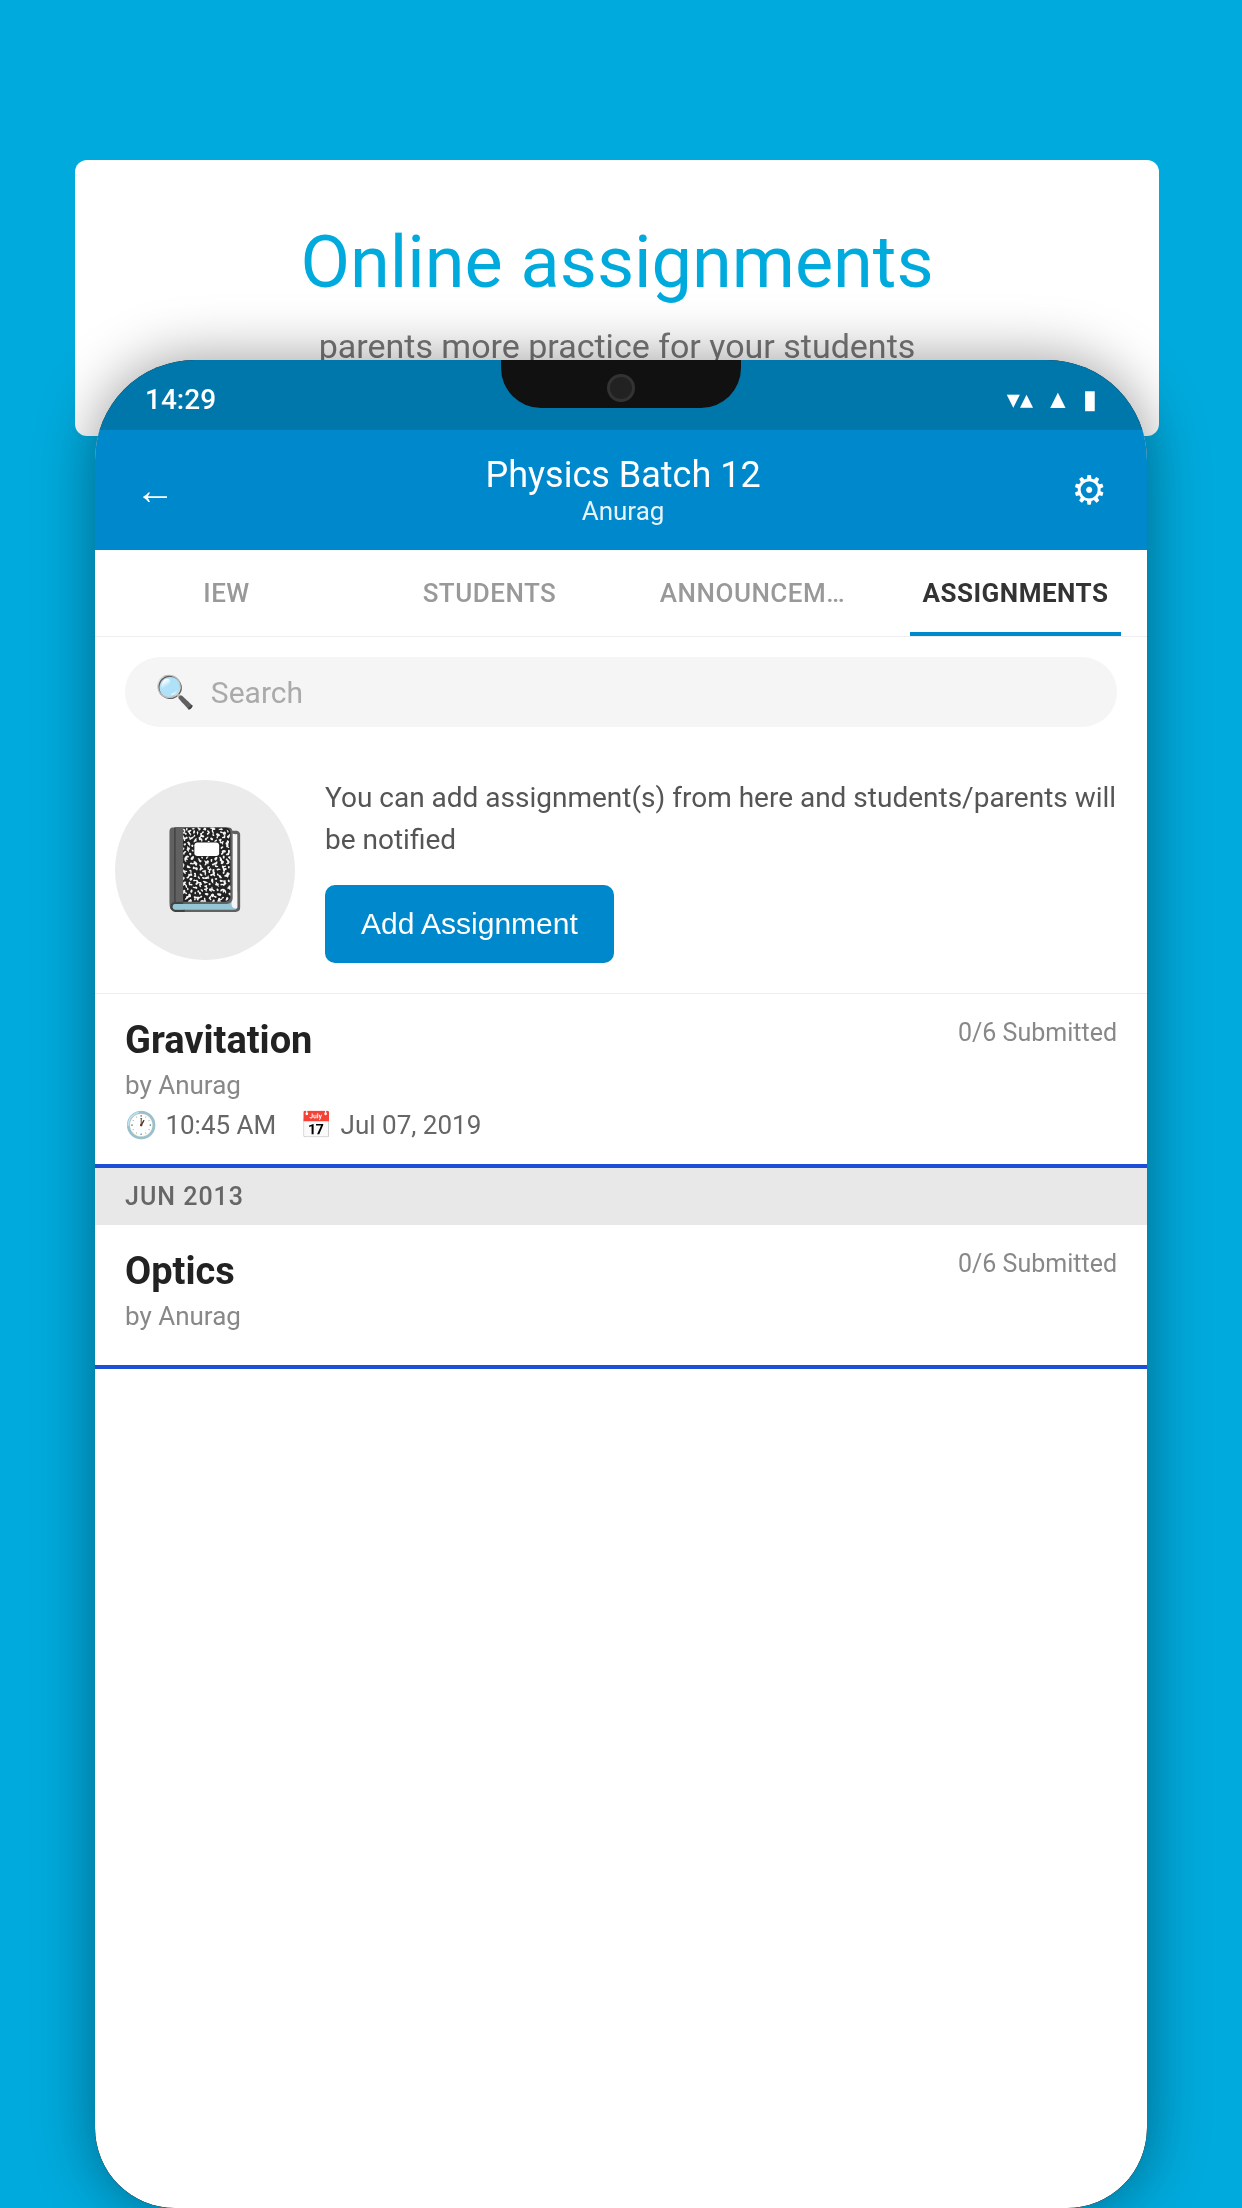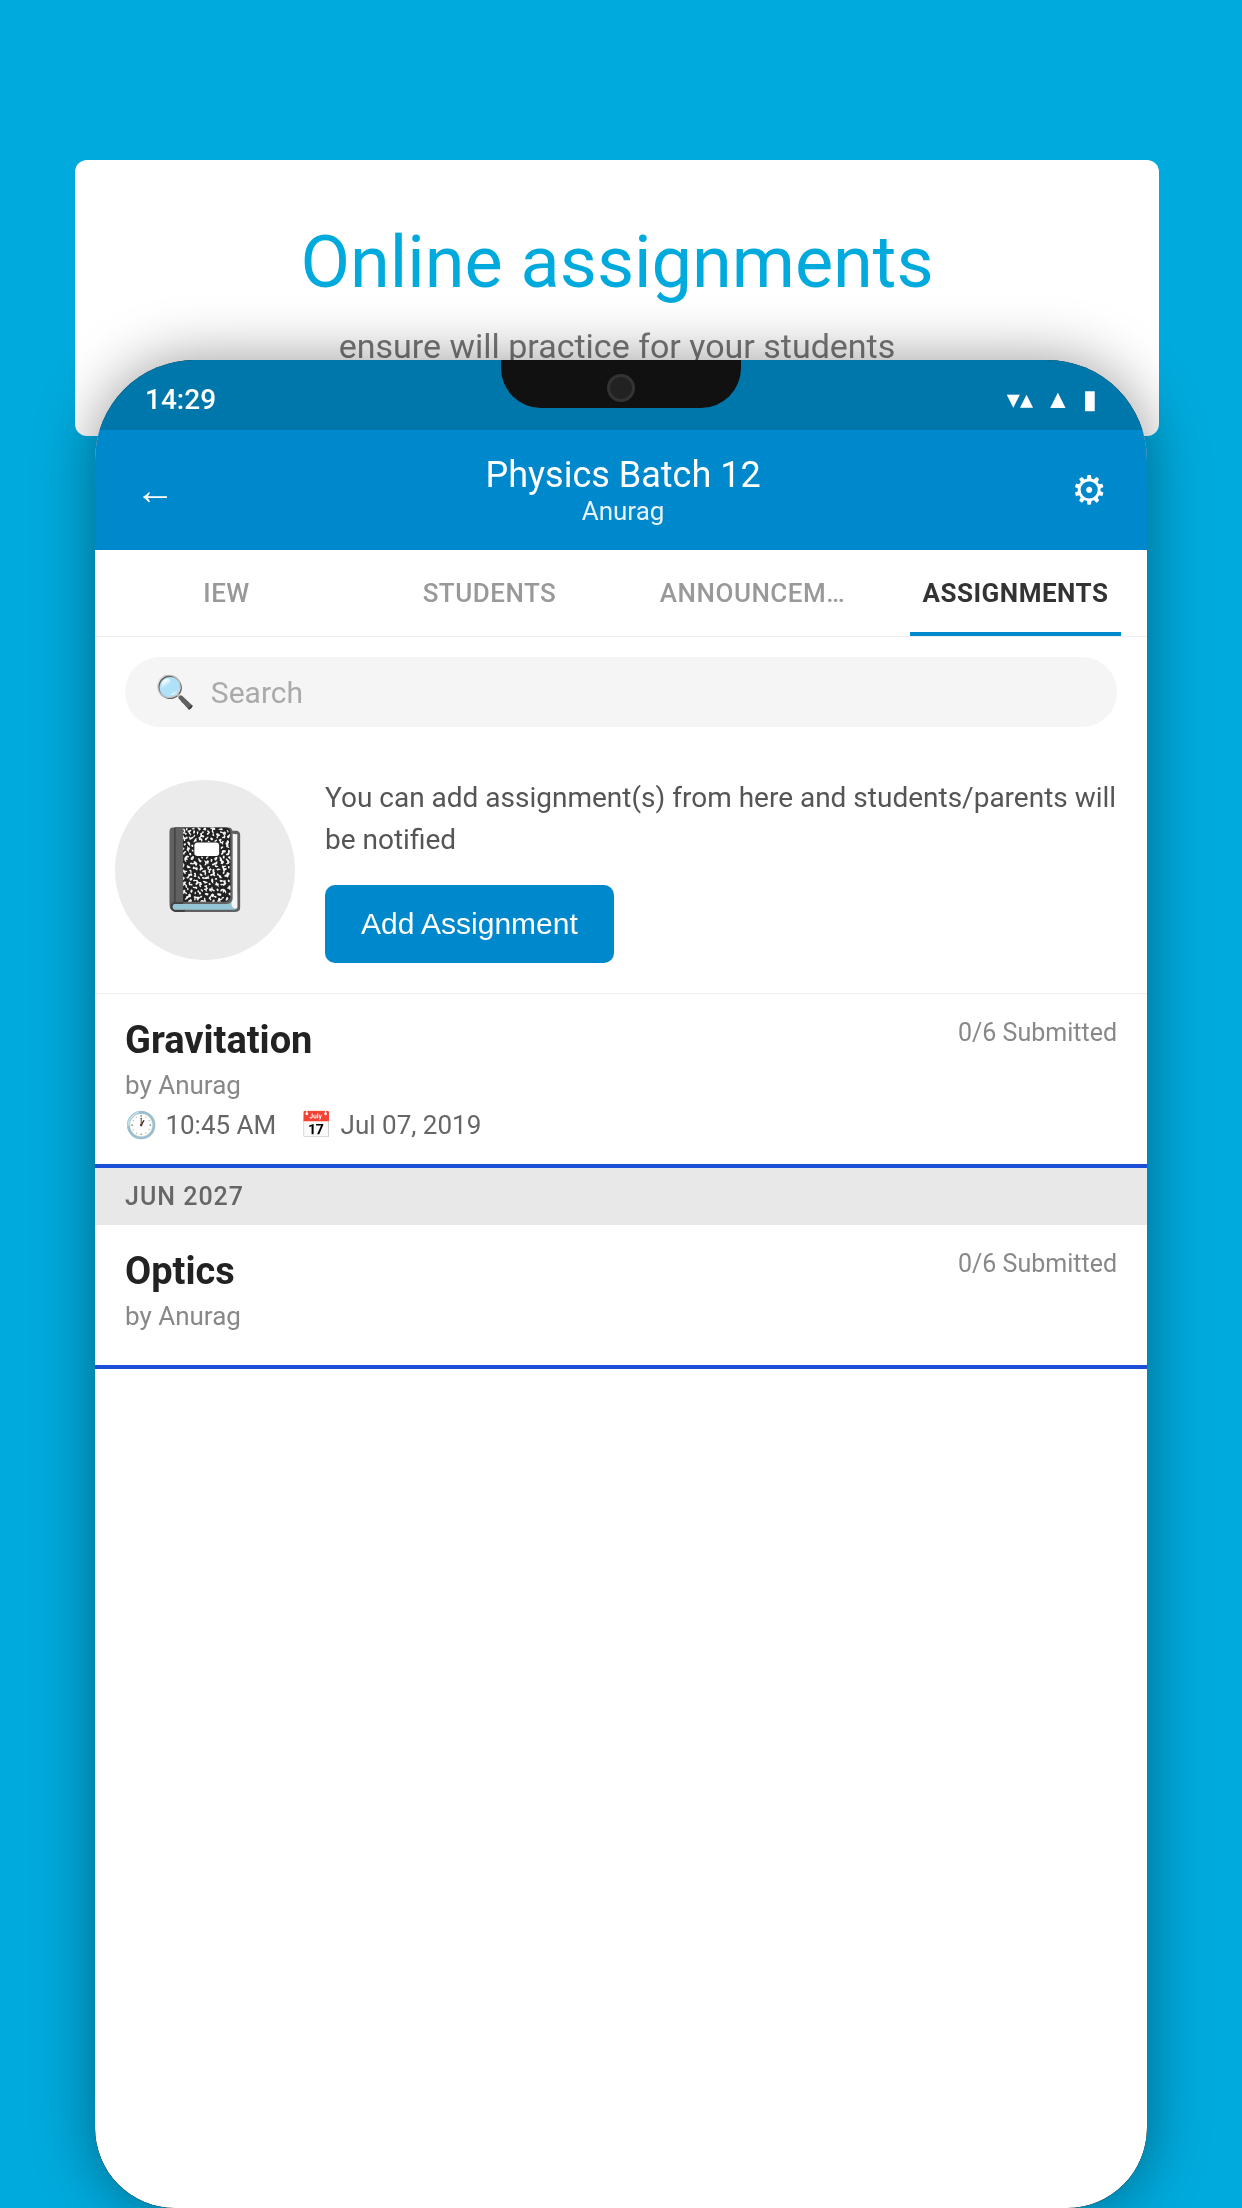--- a/index.html
+++ b/index.html
@@ -306,21 +306,21 @@
     .meta-icon {
       font-size: 26px;
       color: #888;
     }
   </style>
 </head>
 <body>
 
 <div class="speech-bubble">
   <div class="speech-bubble-title">Online assignments</div>
-  <div class="speech-bubble-subtitle">ensure will practice for your students</div>
+  <div class="speech-bubble-subtitle">parents more practice for your students</div>
 </div>
 
 <div class="phone-frame">
 
   <div class="phone-notch">
     <div class="phone-camera"></div>
   </div>
 
   <div class="status-bar">
     <span class="status-time">14:29</span>
@@ -386,21 +386,21 @@
           <span class="meta-icon">🕐</span>
           <span>10:45 AM</span>
         </div>
         <div class="meta-item">
           <span class="meta-icon">📅</span>
           <span>Jul 07, 2019</span>
         </div>
       </div>
     </div>
 
-    <div class="month-section">JUN 2027</div>
+    <div class="month-section">JUN 2013</div>
 
     <div class="assignment-item">
       <div class="assignment-top">
         <span class="assignment-name">Optics</span>
         <span class="assignment-submitted">0/6 Submitted</span>
       </div>
       <div class="assignment-by">by Anurag</div>
     </div>
 
   </div>

